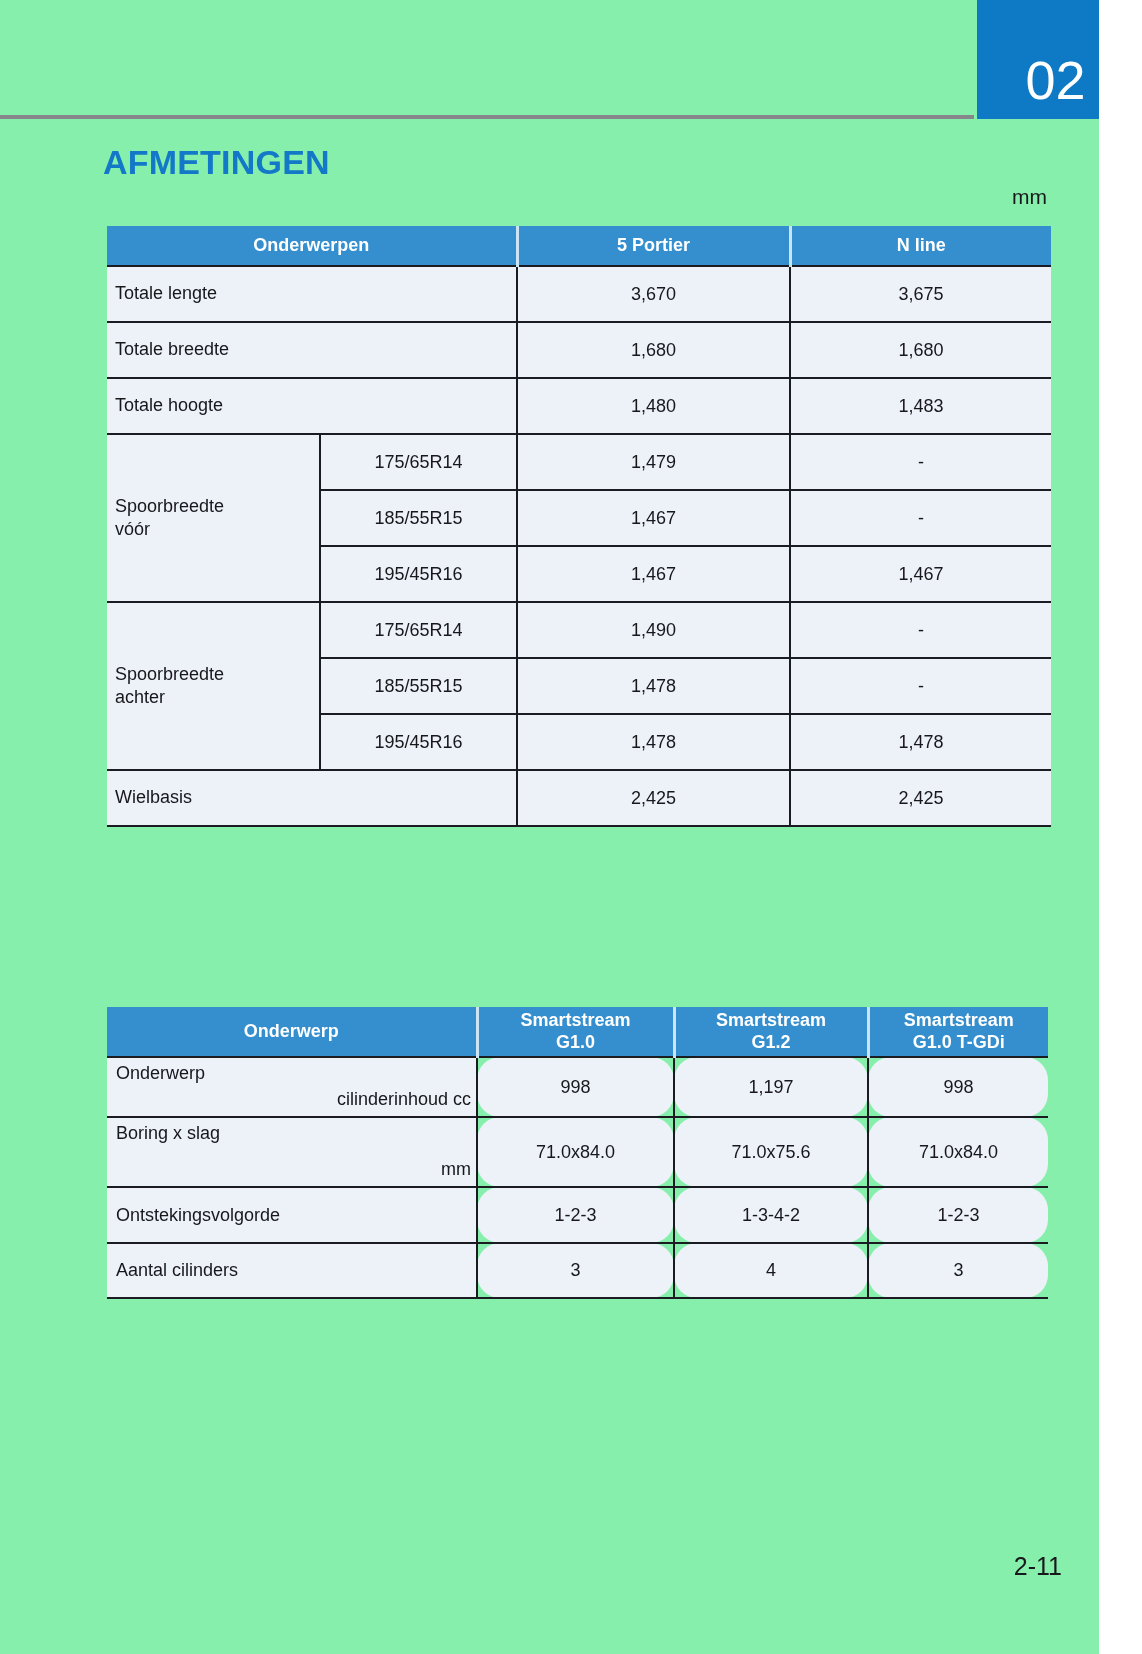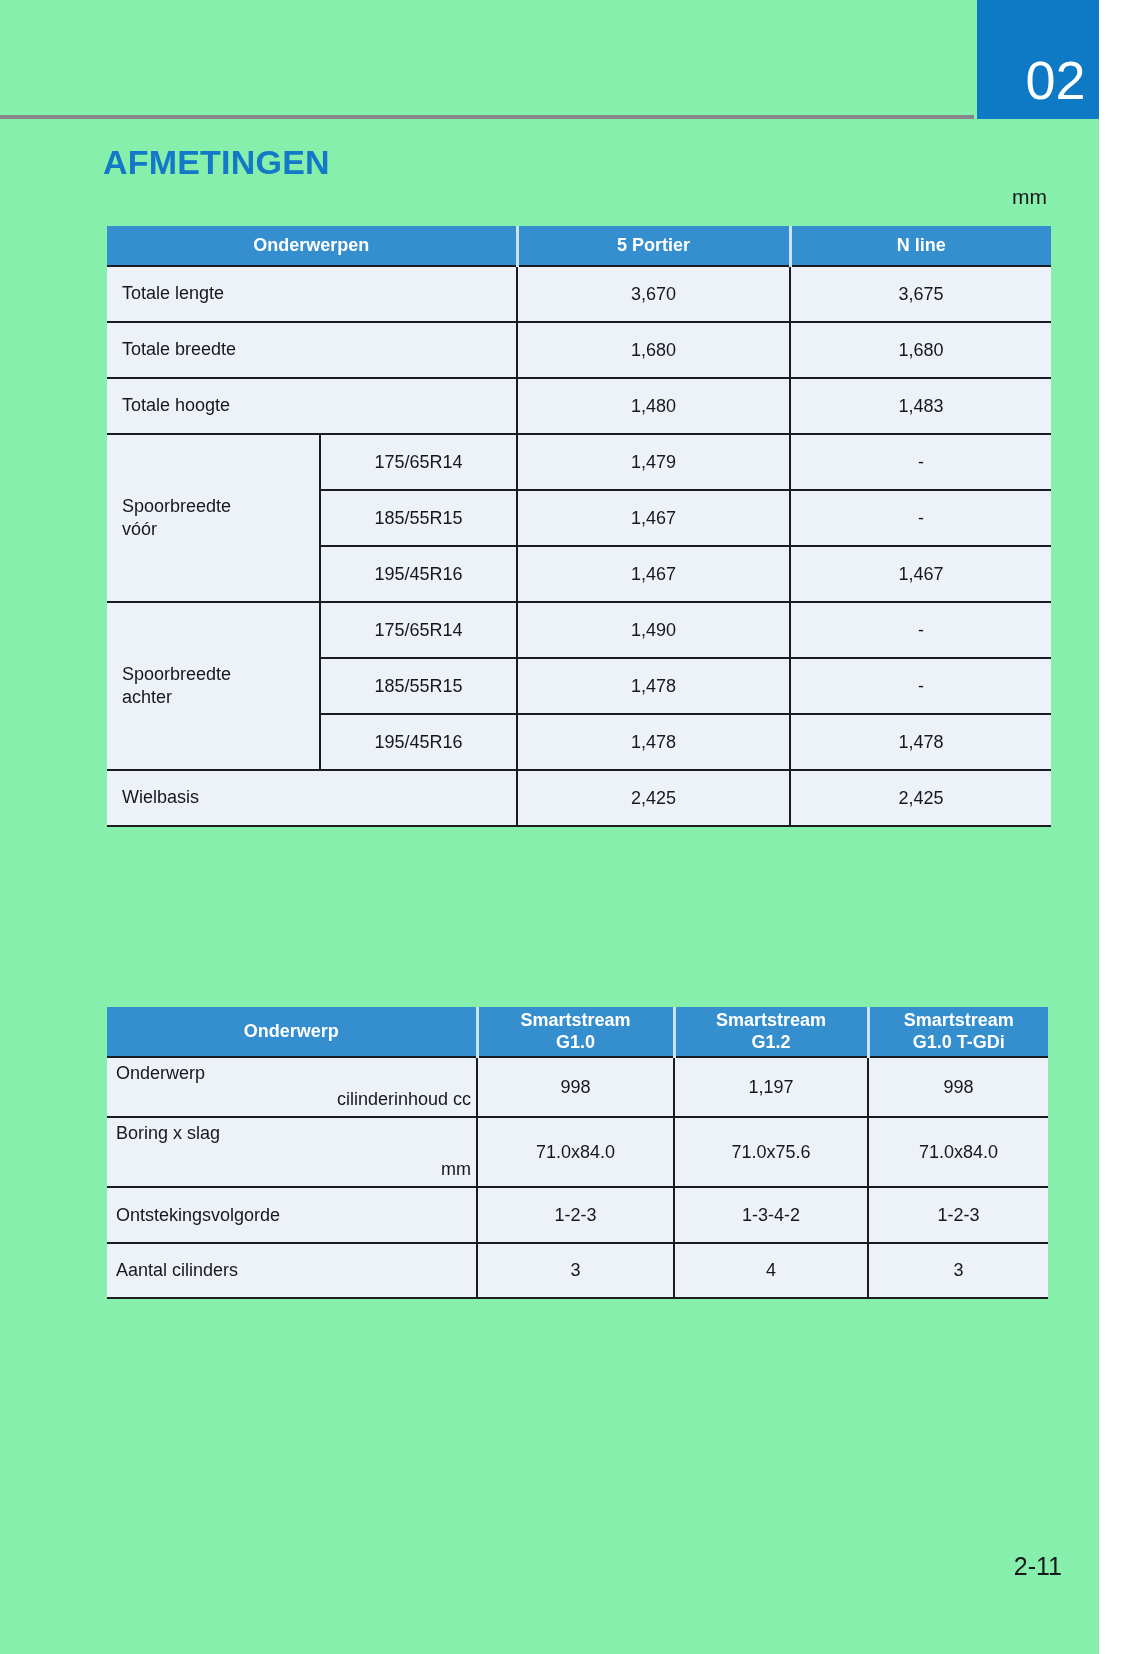--- a/index.html
+++ b/index.html
@@ -31,31 +31,31 @@
   td,th{vertical-align:middle;font-size:18px;}
   th{background:var(--th-blue);color:#ffffff;font-weight:700;text-align:center;}
   td{background:var(--row-bg);}
   .preline{white-space:pre-line;}
 
   
   .tbl-afmetingen{position:absolute;left:107px;top:226px;width:944px;}
   .tbl-afmetingen th{height:40px;border-bottom:2px solid var(--line);}
   .tbl-afmetingen th.sep{border-left:3px solid var(--th-sep);}
   .tbl-afmetingen td{height:56px;border-bottom:2px solid var(--line);}
-  .tbl-afmetingen td.lbl{text-align:left;padding-left:15px;line-height:1.3;}
+  .tbl-afmetingen td.lbl{text-align:left;padding-left:8px;line-height:1.3;}
   .tbl-afmetingen td.tire{text-align:center;border-left:2px solid var(--line);}
   .tbl-afmetingen td.val{text-align:center;border-left:2px solid var(--line);}
 
   
   .tbl-motor{position:absolute;left:107px;top:1007px;width:941px;}
   .tbl-motor th{height:50px;line-height:1.2;border-bottom:2px solid var(--line);}
   .tbl-motor th.sep{border-left:3px solid var(--th-sep);}
   .tbl-motor td{border-bottom:2px solid var(--line);}
   .tbl-motor td.lbl{text-align:left;}
-  .tbl-motor td.val{text-align:center;border-left:2px solid var(--line);}
+  .tbl-motor td.val{text-align:center;border-left:2px solid var(--line);border-radius:23px;}
   .tbl-motor tr.r1 td{height:60px;}
   .tbl-motor tr.r2 td{height:70px;}
   .tbl-motor tr.r3 td{height:56px;}
   .tbl-motor tr.r4 td{height:55px;}
   .dual-cell{display:flex;flex-direction:column;justify-content:space-between;height:100%;
     padding:5px 5px 5px 9px;}
   .dual-cell .top{align-self:flex-start;line-height:1.2;}
   .dual-cell .bottom{align-self:flex-end;line-height:1.2;}
   .single-lbl{padding-left:9px;}
 

